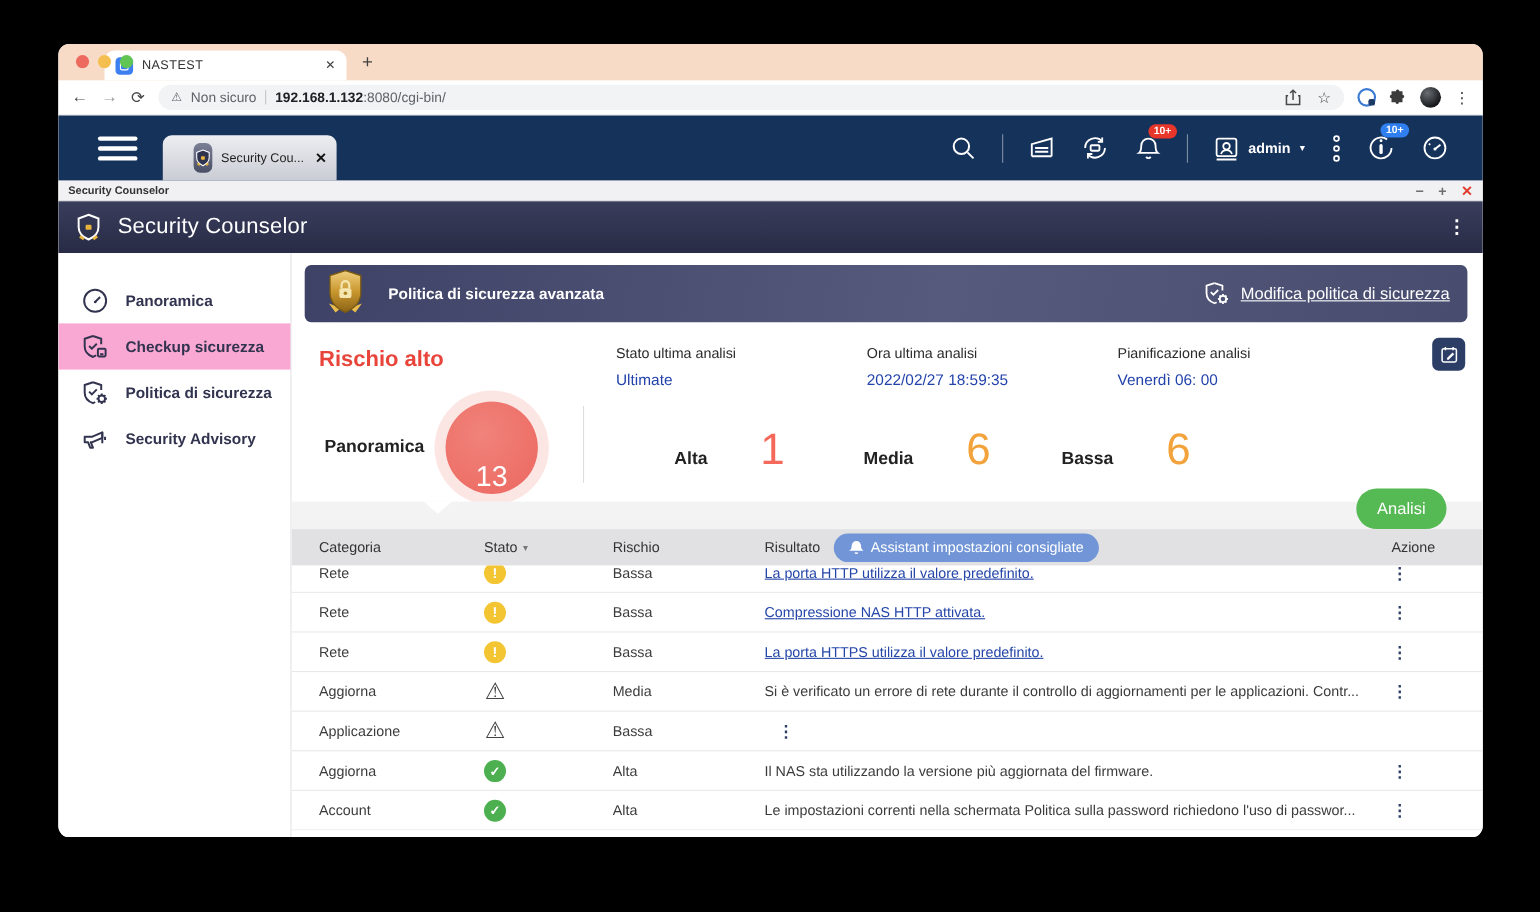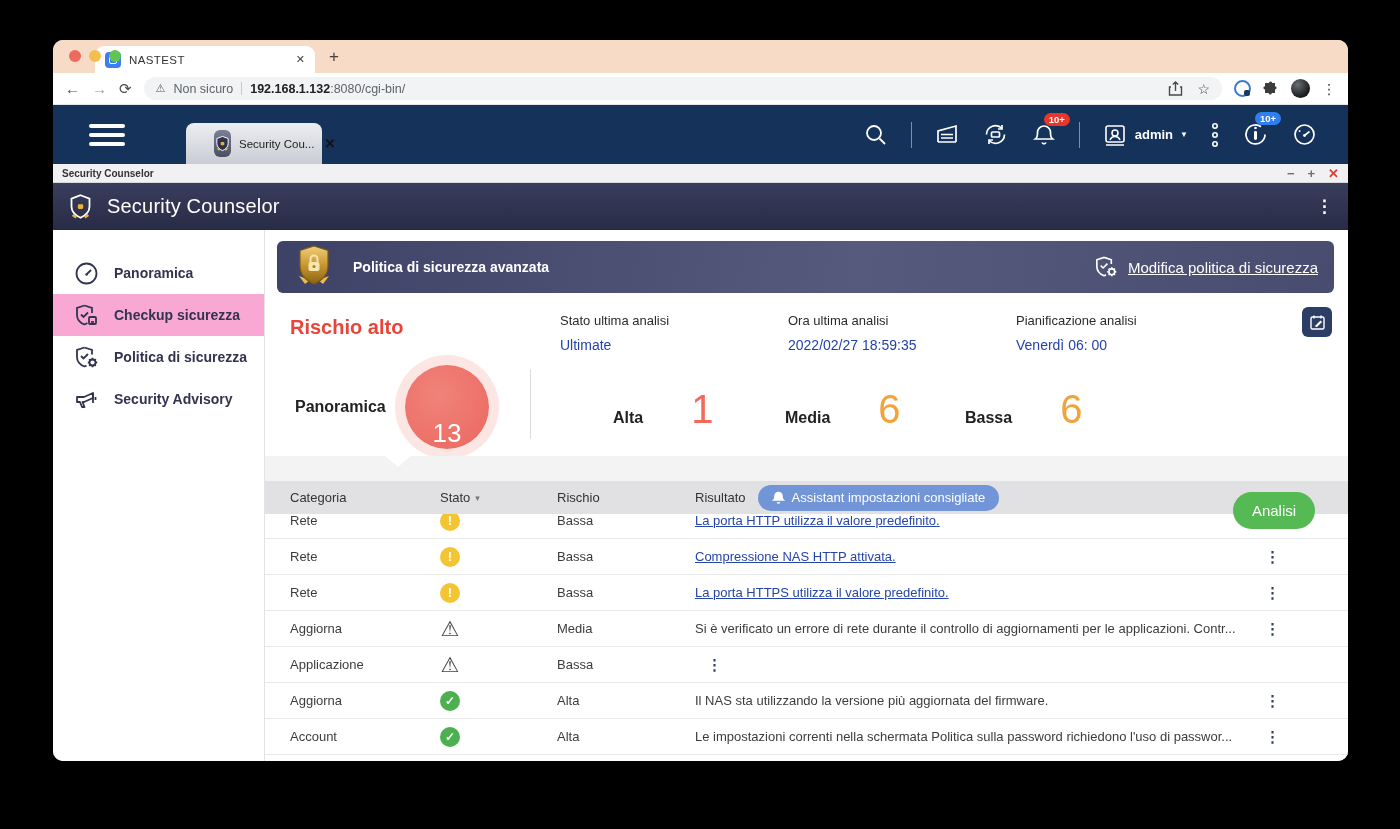--- a/index.html
+++ b/index.html
@@ -37,23 +37,23 @@
   .omni-right { margin-left:auto; display:flex; gap:14px; align-items:center; }
   .ext-ic { font-size:14px; color:#3c3c3c; }
   .onepw { width:17px; height:17px; border-radius:50%; border:2.5px solid #3b7bd4; position:relative; }
   .onepw::after{ content:""; position:absolute; right:-1px; bottom:-1px; width:6px; height:6px; background:#1b3a66; border-radius:2px; }
   .avatar { width:19px; height:19px; border-radius:50%; background:radial-gradient(circle at 35% 30%, #6a6f74, #17191c 70%); }
 
   
   .nasbar { height:59px; background:#15325a; display:flex; align-items:center; position:relative; }
   .hamburger { margin-left:36px; display:flex; flex-direction:column; gap:5px; }
   .hamburger span { width:36px; height:4px; background:#fff; border-radius:3px; }
-  .nastab { position:absolute; left:95px; bottom:0; width:136px; height:41px;
+  .nastab { position:absolute; left:95px; bottom:0; width:158px; height:41px;
             background:linear-gradient(#eceef1,#c9ccd4); border-radius:8px 8px 0 0;
-            display:flex; align-items:center; padding:0 28px; gap:8px;margin-left:38px; }
+            display:flex; align-items:center; padding:0 28px; gap:8px; }
   .nastab-icon { width:27px; height:27px; border-radius:6px; background:linear-gradient(#7b8097,#4b4f66);
                  display:flex; align-items:center; justify-content:center; }
   .nastab-title { font-size:11.5px; color:#1d1d1d; white-space:nowrap; }
   .nastab-close { font-size:13px; color:#111; font-weight:700; margin-left:2px; }
   .nas-icons { margin-left:auto; display:flex; align-items:center; gap:22px; padding-right:30px; }
   .nas-ic { position:relative; display:flex; align-items:center; }
   .vdiv { width:1px; height:26px; background:rgba(255,255,255,.45); }
   .badge { position:absolute; top:-9px; left:13px; font-size:9.5px; font-weight:700; color:#fff;
            border-radius:7px; padding:1px 5px; line-height:11px; }
   .badge.red { background:#e8362a; }
@@ -115,21 +115,21 @@
   .lv-0 { left:348px; top:30px; } .lv-0 .level-value{ color:#f4695c; }
   .lv-1 { left:520px; top:30px; } .lv-1 .level-value{ color:#f2a33c; }
   .lv-2 { left:700px; top:30px; } .lv-2 .level-value{ color:#f2a33c; }
 
   
   .band { height:25px; background:#f3f3f4; position:relative; }
   .notch { position:absolute; left:120px; top:0; width:0; height:0;
            border-left:13px solid transparent; border-right:13px solid transparent; border-top:11px solid #fff; }
   .scan-btn { position:absolute; right:33px; top:214px; width:82px; height:37px; border-radius:19px;
               background:#55b954; color:#fff; font-size:15px; border:none; z-index:5;
-              display:flex; align-items:center; justify-content:center; font-family:"Liberation Sans",sans-serif;margin-top:48px; }
+              display:flex; align-items:center; justify-content:center; font-family:"Liberation Sans",sans-serif; }
 
   
   .thead { height:33px; background:#e1e1e4; display:flex; align-items:center; font-size:13px; color:#333; }
   .c-cat { width:157px; padding-left:25px; }
   .c-status { width:135px; padding-left:18px; display:flex; align-items:center; gap:5px; }
   .c-risk { width:138px; }
   .c-result { flex:1; display:flex; align-items:center; gap:12px; min-width:0; }
   .c-action { width:95px; padding-left:12px; }
   .sort-caret { font-size:9px; color:#777; }
   .assist-pill { height:26px; border-radius:14px; background:#7195d6; color:#fff; font-size:13px;

